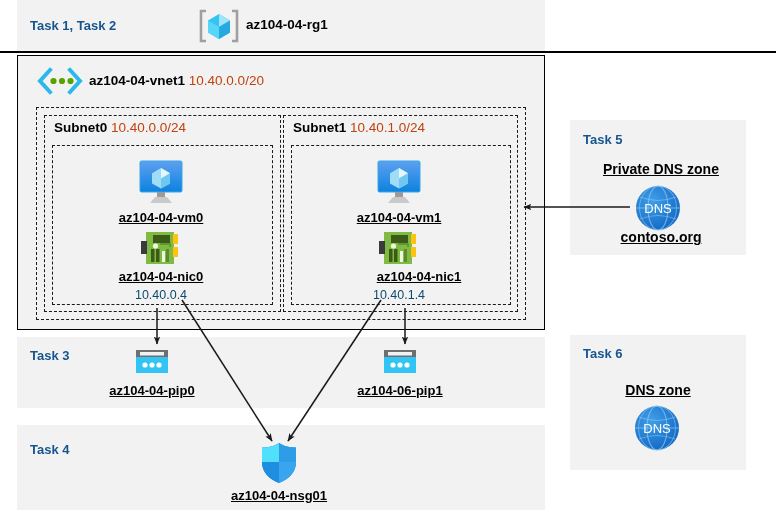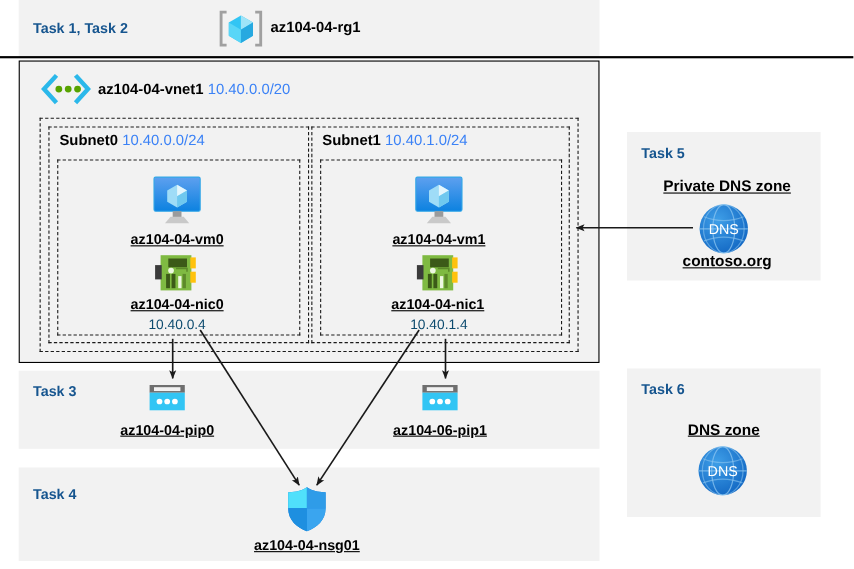--- a/index.html
+++ b/index.html
@@ -60,21 +60,21 @@
     font-weight: normal;
     white-space: nowrap;
   }
   .hdr-name {
     position: absolute;
     font-size: 13.5px;
     white-space: nowrap;
     color: #000;
   }
   .hdr-name b { font-weight: bold; margin-top: 16px; }
-  .hdr-name span.plain { font-weight: normal; color: #3b82f6; }
+  .hdr-name span.plain { font-weight: normal; color: #c2410c; }
   .ctr { transform: translateX(-50%); text-align: center; }
 
   
   .icon { position: absolute; }
 
   svg { display: block; overflow: visible; }
 </style>
 </head>
 <body>
 
@@ -202,21 +202,21 @@
       <rect x="33" y="17" width="5" height="10" fill="#ffc20e"></rect>
       <rect x="13" y="5" width="17" height="8" fill="#3c5a18"></rect>
       <rect x="11" y="19" width="3.5" height="13" fill="#3c5a18"></rect>
       <rect x="16" y="19" width="3.5" height="13" fill="#3c5a18"></rect>
       <rect x="22" y="21" width="3" height="11" fill="#eef7e2"></rect>
       <rect x="26" y="19" width="3" height="13" fill="#5d8a2a"></rect>
       <circle cx="15.5" cy="16" r="2.6" fill="#eef7e2"></circle>
       <path d="M20 14 L30 14 L30 17" fill="none" stroke="#5d8a2a" stroke-width="1.4"></path>
     </svg>
   </div>
-  <div class="res-name ctr" style="left:398px; top:269px;">az104-04-nic1</div>
+  <div class="res-name ctr" style="left:419px; top:269px;">az104-04-nic1</div>
   <div class="res-sub ctr" style="left:399px; top:288px;">10.40.1.4</div>
 
   <div class="panel" style="left:17px; top:337px; width:528px; height:71px;"></div>
 
   <div class="task-label" style="left:30px; top:348px;">Task 3</div>
 
   <div class="icon" style="left:134px; top:348px; width:36px; height:30px;">
     <svg width="36" height="30" viewBox="0 0 36 30">
       <rect x="2" y="2" width="32" height="7" fill="#6f6f6f"></rect>
       <rect x="6" y="4" width="24" height="3.5" fill="#f2f2f2"></rect>

